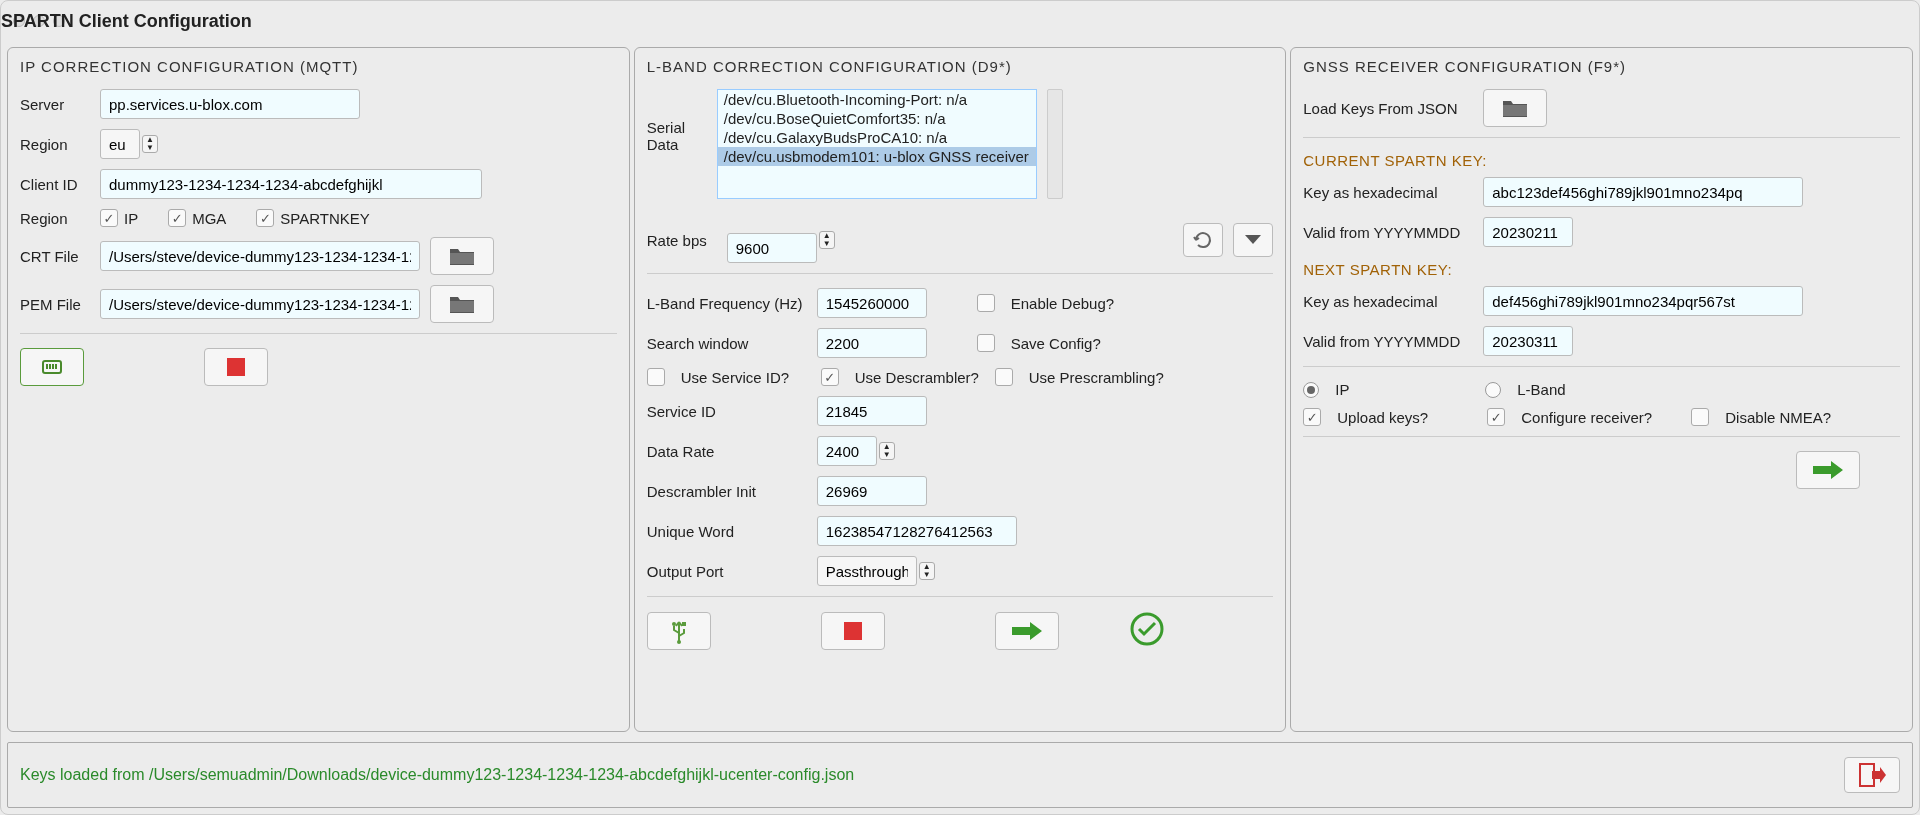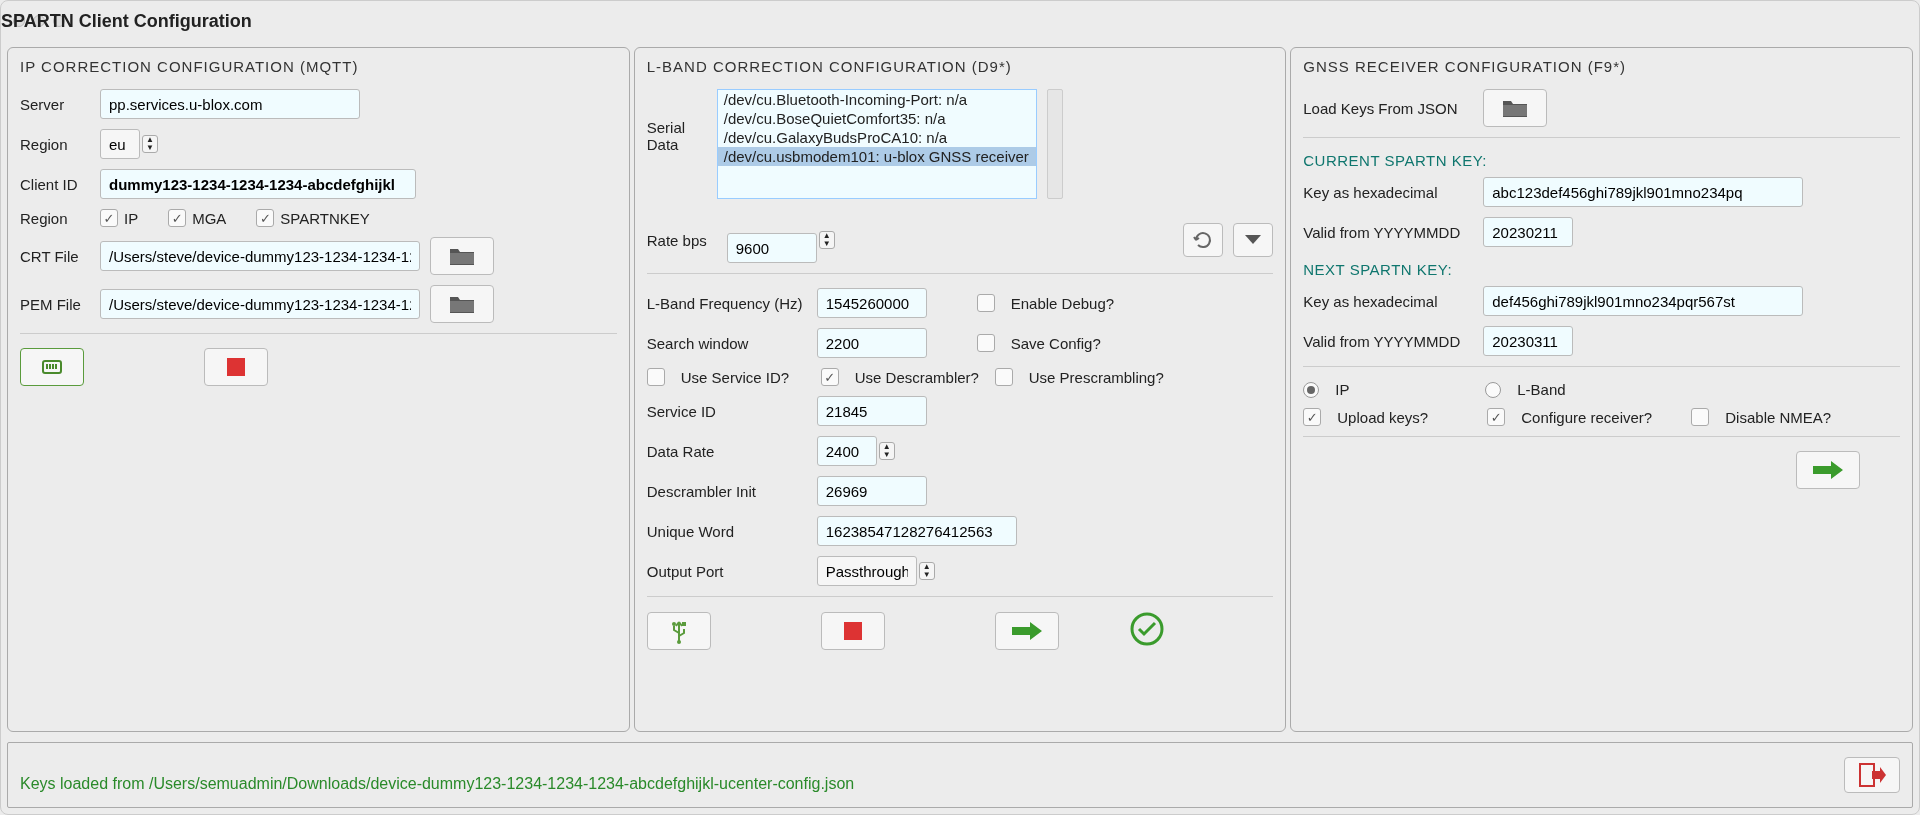--- a/index.html
+++ b/index.html
@@ -21,24 +21,24 @@
   .chk { width:18px; height:18px; border:1px solid #aaa; border-radius:3px; background:#fafafa; display:inline-flex; align-items:center; justify-content:center; font-size:13px; color:#555; margin-right:6px; flex-shrink:0; cursor:pointer;}
   .chk.checked::after{ content:"✓"; }
   .radio { width:16px; height:16px; border:1px solid #999; border-radius:50%; background:#fafafa; display:inline-flex; align-items:center; justify-content:center; margin-right:6px; flex-shrink:0; cursor:pointer;}
   .radio.selected::after { content:""; width:8px; height:8px; border-radius:50%; background:#666;}
   .btn { width:64px; height:38px; border:1px solid #bbb; background:#f6f6f6; border-radius:4px; display:flex; align-items:center; justify-content:center; cursor:pointer;}
   .hr { border-top:1px solid #ccc; margin: 10px 0 14px 0; }
   .listbox { width:320px; height:110px; border:1px solid #9cf; background:#f0fcff; font-family: inherit; font-size:15px; overflow-y:auto;}
   .listbox div { padding:1px 6px; white-space:nowrap;}
   .listbox .sel { background:#adcbe7;}
   .scroll-track { width:16px; height:110px; background:#e6e6e6; border:1px solid #ccc; border-radius:2px;}
-  .statusbar { border:1px solid #aaa; margin:4px 6px 6px 6px; padding:14px 12px; display:flex; align-items:flex-end; justify-content:space-between; border-radius:2px;}
+  .statusbar { border:1px solid #aaa; margin:4px 6px 6px 6px; padding:14px 12px; display:flex; align-items:center; justify-content:space-between; border-radius:2px;}
   .status-txt { color:#2a8a2a; font-size:16px;}
   .folder-icon svg, .btn svg { display:block; }
-  .section-head { font-size:15px; letter-spacing:0.5px; margin:6px 0 8px 0; color:#0f766e;}
+  .section-head { font-size:15px; letter-spacing:0.5px; margin:6px 0 8px 0; color:#a16207;}
 </style>
 </head>
 <body>
 
 <div class="win">
   <div class="titlebar">
     <div class="traffic">
       <div class="tl"></div>
       <div class="tl"></div>
       <div class="tl"></div>
@@ -62,21 +62,21 @@
           <input type="text" style="width: 40px; background: rgb(246, 246, 246);" value="eu">
           <div class="spinner-arrows">
               <div>▲</div>
               <div>▼</div>
             </div>
         </div>
       </div>
 
       <div class="row">
         <div class="label-sm">Client ID</div>
-        <input type="text" style="width: 316px; font-weight: bold;" value="dummy123-1234-1234-1234-abcdefghijkl">
+        <input type="text" style="width: 382px;" value="dummy123-1234-1234-1234-abcdefghijkl">
       </div>
 
       <div class="row">
         <div class="label-sm">Region</div>
         <div style="display:flex; gap:30px; align-items:center;">
           <div style="display:flex;align-items:center;">
               <span class="chk checked"></span>
               <span>IP</span>
             </div>
           <div style="display:flex;align-items:center;">

